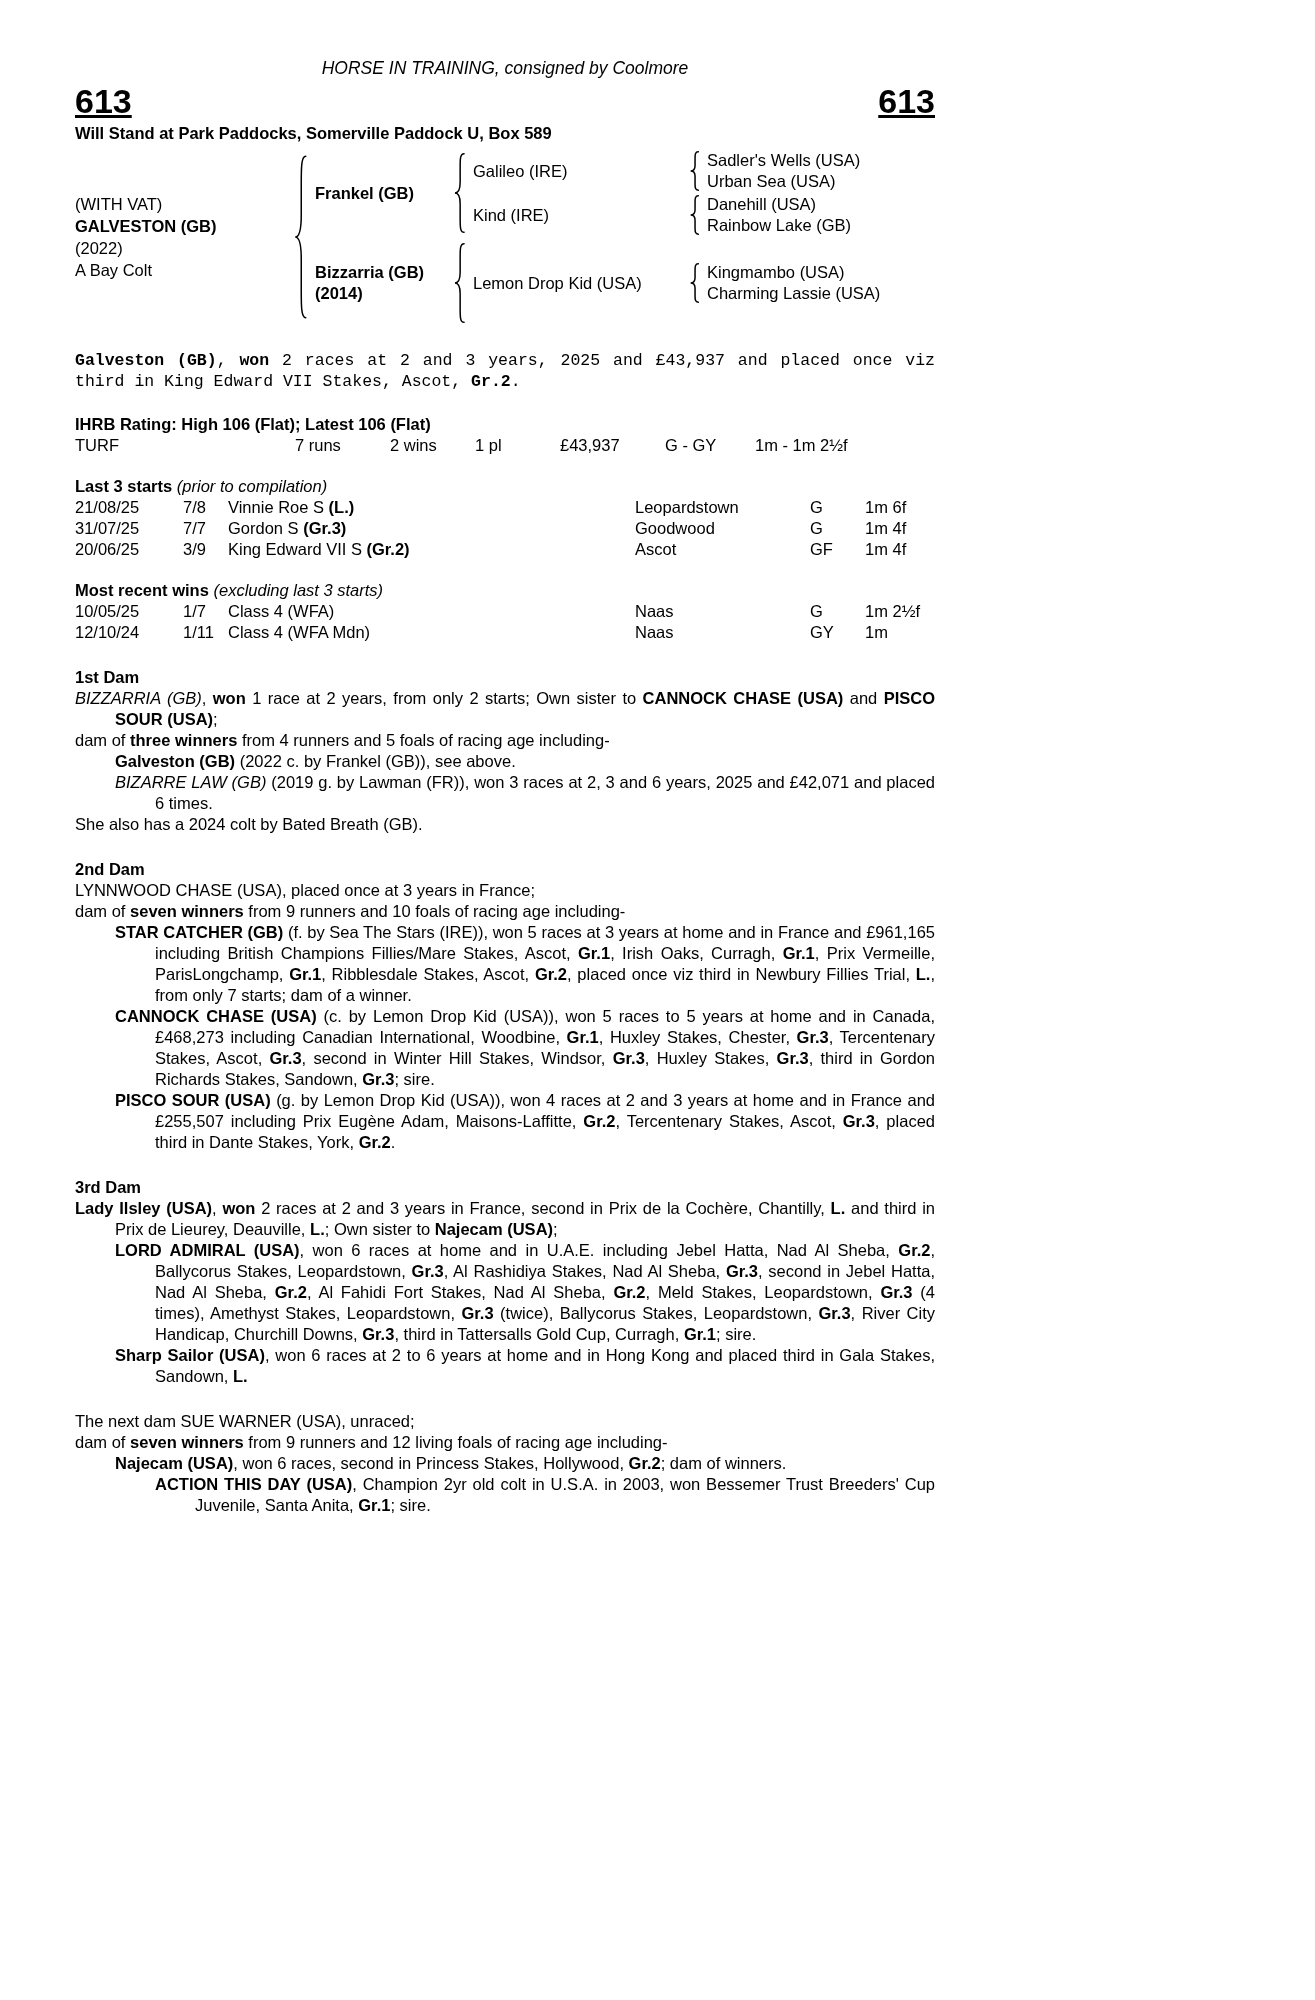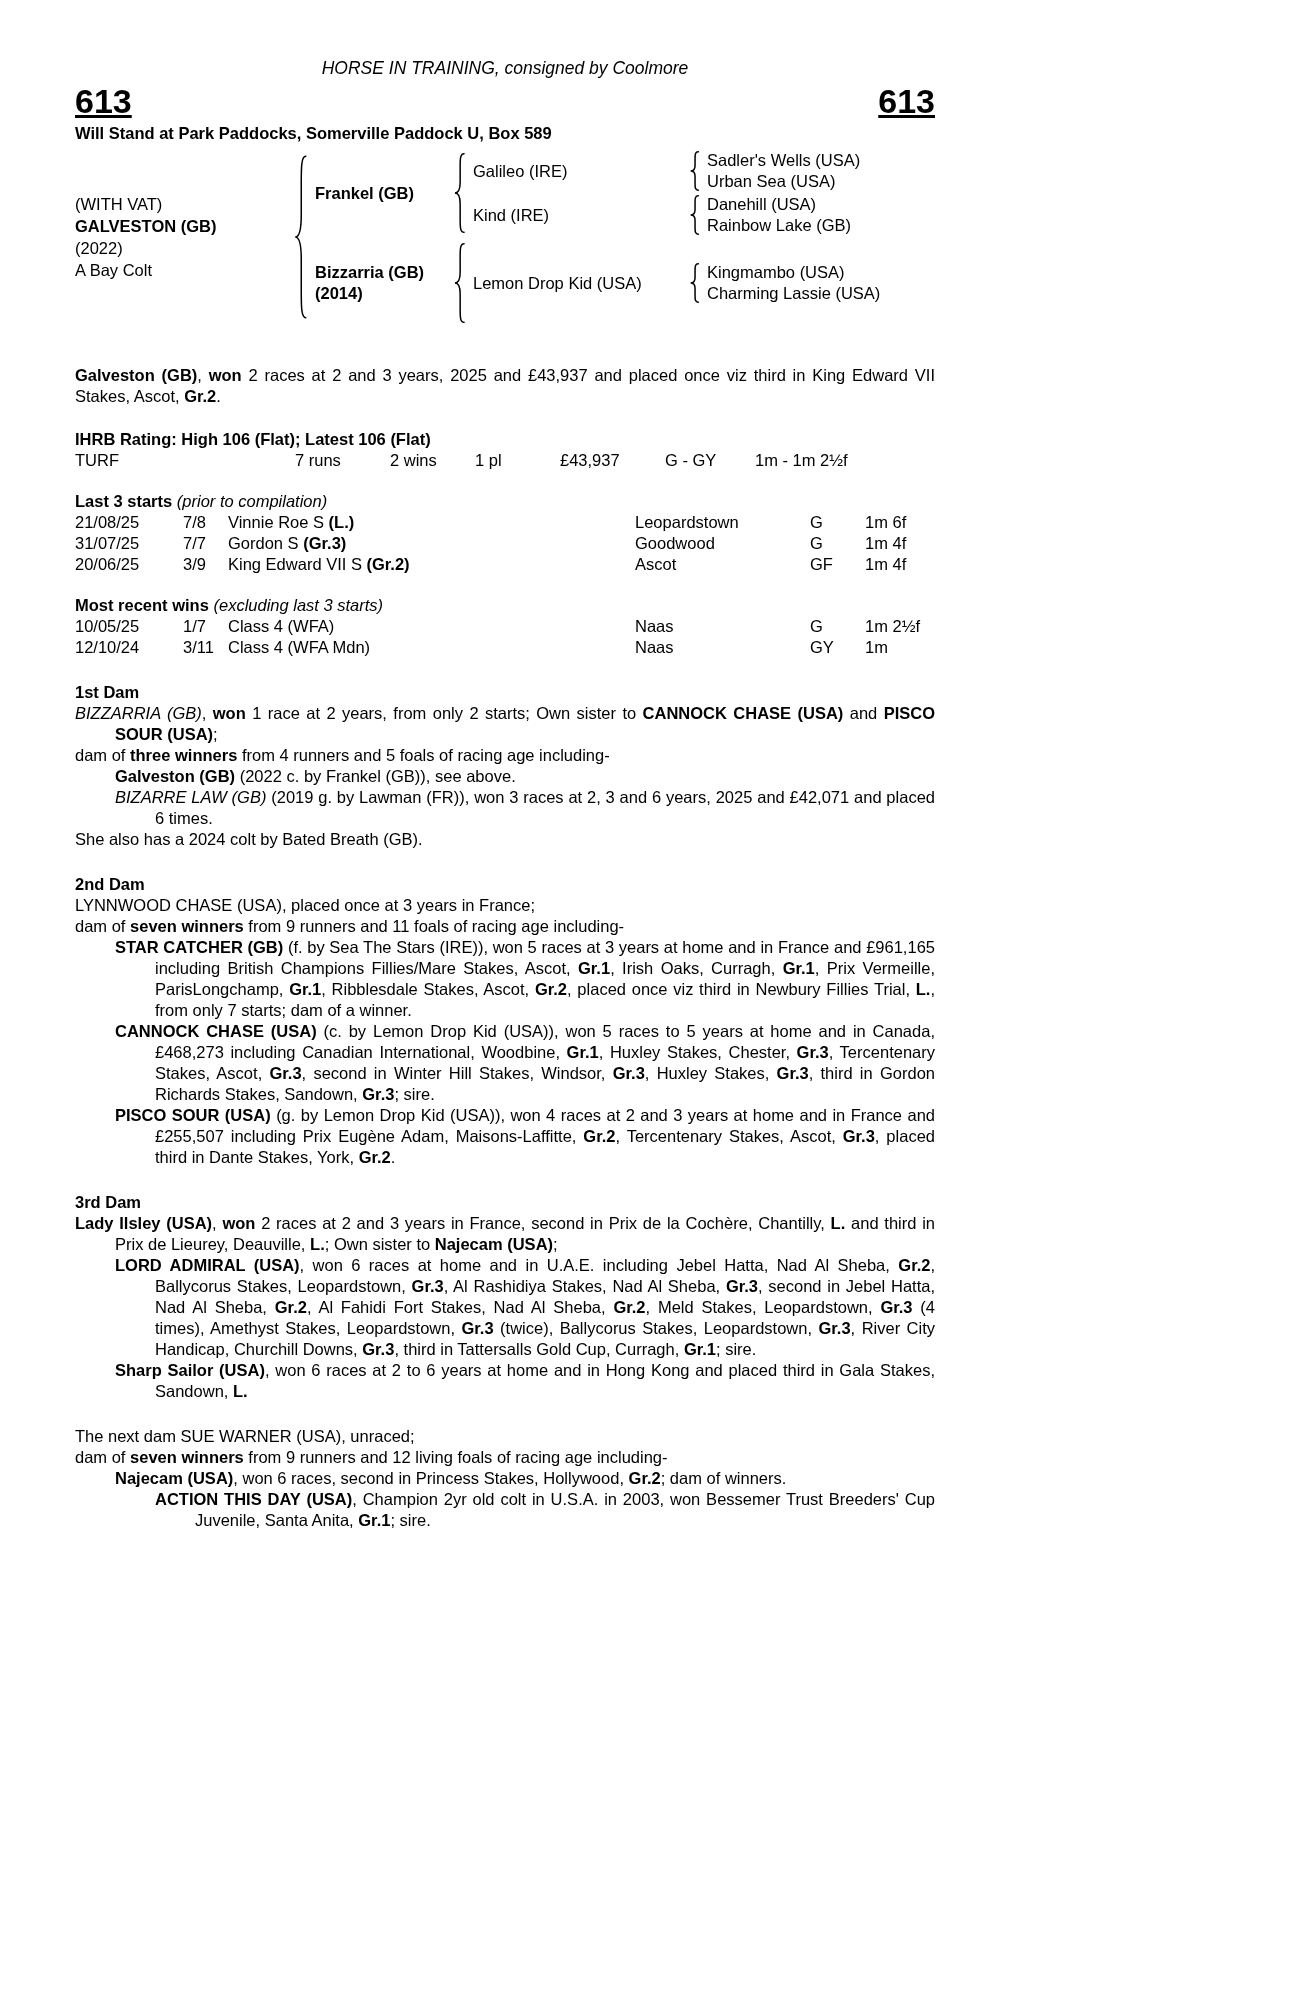--- a/index.html
+++ b/index.html
@@ -33,21 +33,21 @@
   .gen2{flex:1;display:flex;flex-direction:column;row-gap:2px;}
   .gen2-block{display:flex;align-items:center;min-height:42px;}
   .gen2-name{width:216px;}
   .gen3{flex:1;}
   .brace{display:flex;align-items:center;margin-right:7px;}
   .brace svg{display:block;}
   .brace-xl svg{width:15px;height:168px;}
   .brace-l svg{width:13px;height:82px;}
   .brace-s svg{width:11px;height:40px;}
 
-  .race-summary{margin-top:41px;}
+  .race-summary{margin-top:26px;font-family:Liberation Mono, monospace;}
   .ihrb{margin-top:22px;font-weight:700;}
   .turf-row{display:grid;grid-template-columns:220px 95px 85px 85px 105px 90px auto;}
   .sec{margin-top:20px;}
   .sec-head{font-weight:700;}
   .race-row{display:grid;grid-template-columns:108px 45px 407px 175px 55px auto;}
   .dam-sec{margin-top:24px;}
   .footer-sec{margin-top:24px;}
 </style>
 </head>
 <body>
@@ -194,41 +194,41 @@
     <div class="race-row">
       <span>10/05/25</span>
       <span>1/7</span>
       <span><span>Class 4 (WFA)</span></span>
       <span>Naas</span>
       <span>G</span>
       <span>1m 2½f</span>
     </div>
     <div class="race-row">
       <span>12/10/24</span>
-      <span>3/11</span>
+      <span>1/11</span>
       <span><span>Class 4 (WFA Mdn)</span></span>
       <span>Naas</span>
       <span>GY</span>
       <span>1m</span>
     </div>
   </div>
 
   <div class="dam-sec">
     <div class="sec-head">1st Dam</div>
     <p class="para j hang40"><span class="i">BIZZARRIA (GB)</span><span>, </span><span class="b">won</span><span> 1 race at 2 years, from only 2 starts; Own sister to </span><span class="b">CANNOCK CHASE (USA)</span><span> and </span><span class="b">PISCO SOUR (USA)</span><span>;</span></p>
     <p class="para"><span>dam of </span><span class="b">three winners</span><span> from 4 runners and 5 foals of racing age including-</span></p>
     <p class="para ind40"><span class="b">Galveston (GB)</span><span> (2022 c. by Frankel (GB)), see above.</span></p>
     <p class="para j off"><span class="i">BIZARRE LAW (GB)</span><span> (2019 g. by Lawman (FR)), won 3 races at 2, 3 and 6 years, 2025 and £42,071 and placed 6 times.</span></p>
     <p class="para"><span>She also has a 2024 colt by Bated Breath (GB).</span></p>
   </div>
 
   <div class="dam-sec">
     <div class="sec-head">2nd Dam</div>
     <p class="para"><span>LYNNWOOD CHASE (USA), placed once at 3 years in France;</span></p>
-    <p class="para"><span>dam of </span><span class="b">seven winners</span><span> from 9 runners and 11 foals of racing age including-</span></p>
+    <p class="para"><span>dam of </span><span class="b">seven winners</span><span> from 9 runners and 10 foals of racing age including-</span></p>
     <p class="para j off"><span class="b">STAR CATCHER (GB)</span><span> (f. by Sea The Stars (IRE)), won 5 races at 3 years at home and in France and £961,165 including British Champions Fillies/Mare Stakes, Ascot, </span><span class="b">Gr.1</span><span>, Irish Oaks, Curragh, </span><span class="b">Gr.1</span><span>, Prix Vermeille, ParisLongchamp, </span><span class="b">Gr.1</span><span>, Ribblesdale Stakes, Ascot, </span><span class="b">Gr.2</span><span>, placed once viz third in Newbury Fillies Trial, </span><span class="b">L.</span><span>, from only 7 starts; dam of a winner.</span></p>
     <p class="para j off"><span class="b">CANNOCK CHASE (USA)</span><span> (c. by Lemon Drop Kid (USA)), won 5 races to 5 years at home and in Canada, £468,273 including Canadian International, Woodbine, </span><span class="b">Gr.1</span><span>, Huxley Stakes, Chester, </span><span class="b">Gr.3</span><span>, Tercentenary Stakes, Ascot, </span><span class="b">Gr.3</span><span>, second in Winter Hill Stakes, Windsor, </span><span class="b">Gr.3</span><span>, Huxley Stakes, </span><span class="b">Gr.3</span><span>, third in Gordon Richards Stakes, Sandown, </span><span class="b">Gr.3</span><span>; sire.</span></p>
     <p class="para j off"><span class="b">PISCO SOUR (USA)</span><span> (g. by Lemon Drop Kid (USA)), won 4 races at 2 and 3 years at home and in France and £255,507 including Prix Eugène Adam, Maisons-Laffitte, </span><span class="b">Gr.2</span><span>, Tercentenary Stakes, Ascot, </span><span class="b">Gr.3</span><span>, placed third in Dante Stakes, York, </span><span class="b">Gr.2</span><span>.</span></p>
   </div>
 
   <div class="dam-sec">
     <div class="sec-head">3rd Dam</div>
     <p class="para j hang40"><span class="b">Lady Ilsley (USA)</span><span>, </span><span class="b">won</span><span> 2 races at 2 and 3 years in France, second in Prix de la Cochère, Chantilly, </span><span class="b">L.</span><span> and third in Prix de Lieurey, Deauville, </span><span class="b">L.</span><span>; Own sister to </span><span class="b">Najecam (USA)</span><span>;</span></p>
     <p class="para j off"><span class="b">LORD ADMIRAL (USA)</span><span>, won 6 races at home and in U.A.E. including Jebel Hatta, Nad Al Sheba, </span><span class="b">Gr.2</span><span>, Ballycorus Stakes, Leopardstown, </span><span class="b">Gr.3</span><span>, Al Rashidiya Stakes, Nad Al Sheba, </span><span class="b">Gr.3</span><span>, second in Jebel Hatta, Nad Al Sheba, </span><span class="b">Gr.2</span><span>, Al Fahidi Fort Stakes, Nad Al Sheba, </span><span class="b">Gr.2</span><span>, Meld Stakes, Leopardstown, </span><span class="b">Gr.3</span><span> (4 times), Amethyst Stakes, Leopardstown, </span><span class="b">Gr.3</span><span> (twice), Ballycorus Stakes, Leopardstown, </span><span class="b">Gr.3</span><span>, River City Handicap, Churchill Downs, </span><span class="b">Gr.3</span><span>, third in Tattersalls Gold Cup, Curragh, </span><span class="b">Gr.1</span><span>; sire.</span></p>
     <p class="para j off"><span class="b">Sharp Sailor (USA)</span><span>, won 6 races at 2 to 6 years at home and in Hong Kong and placed third in Gala Stakes, Sandown, </span><span class="b">L.</span></p>

